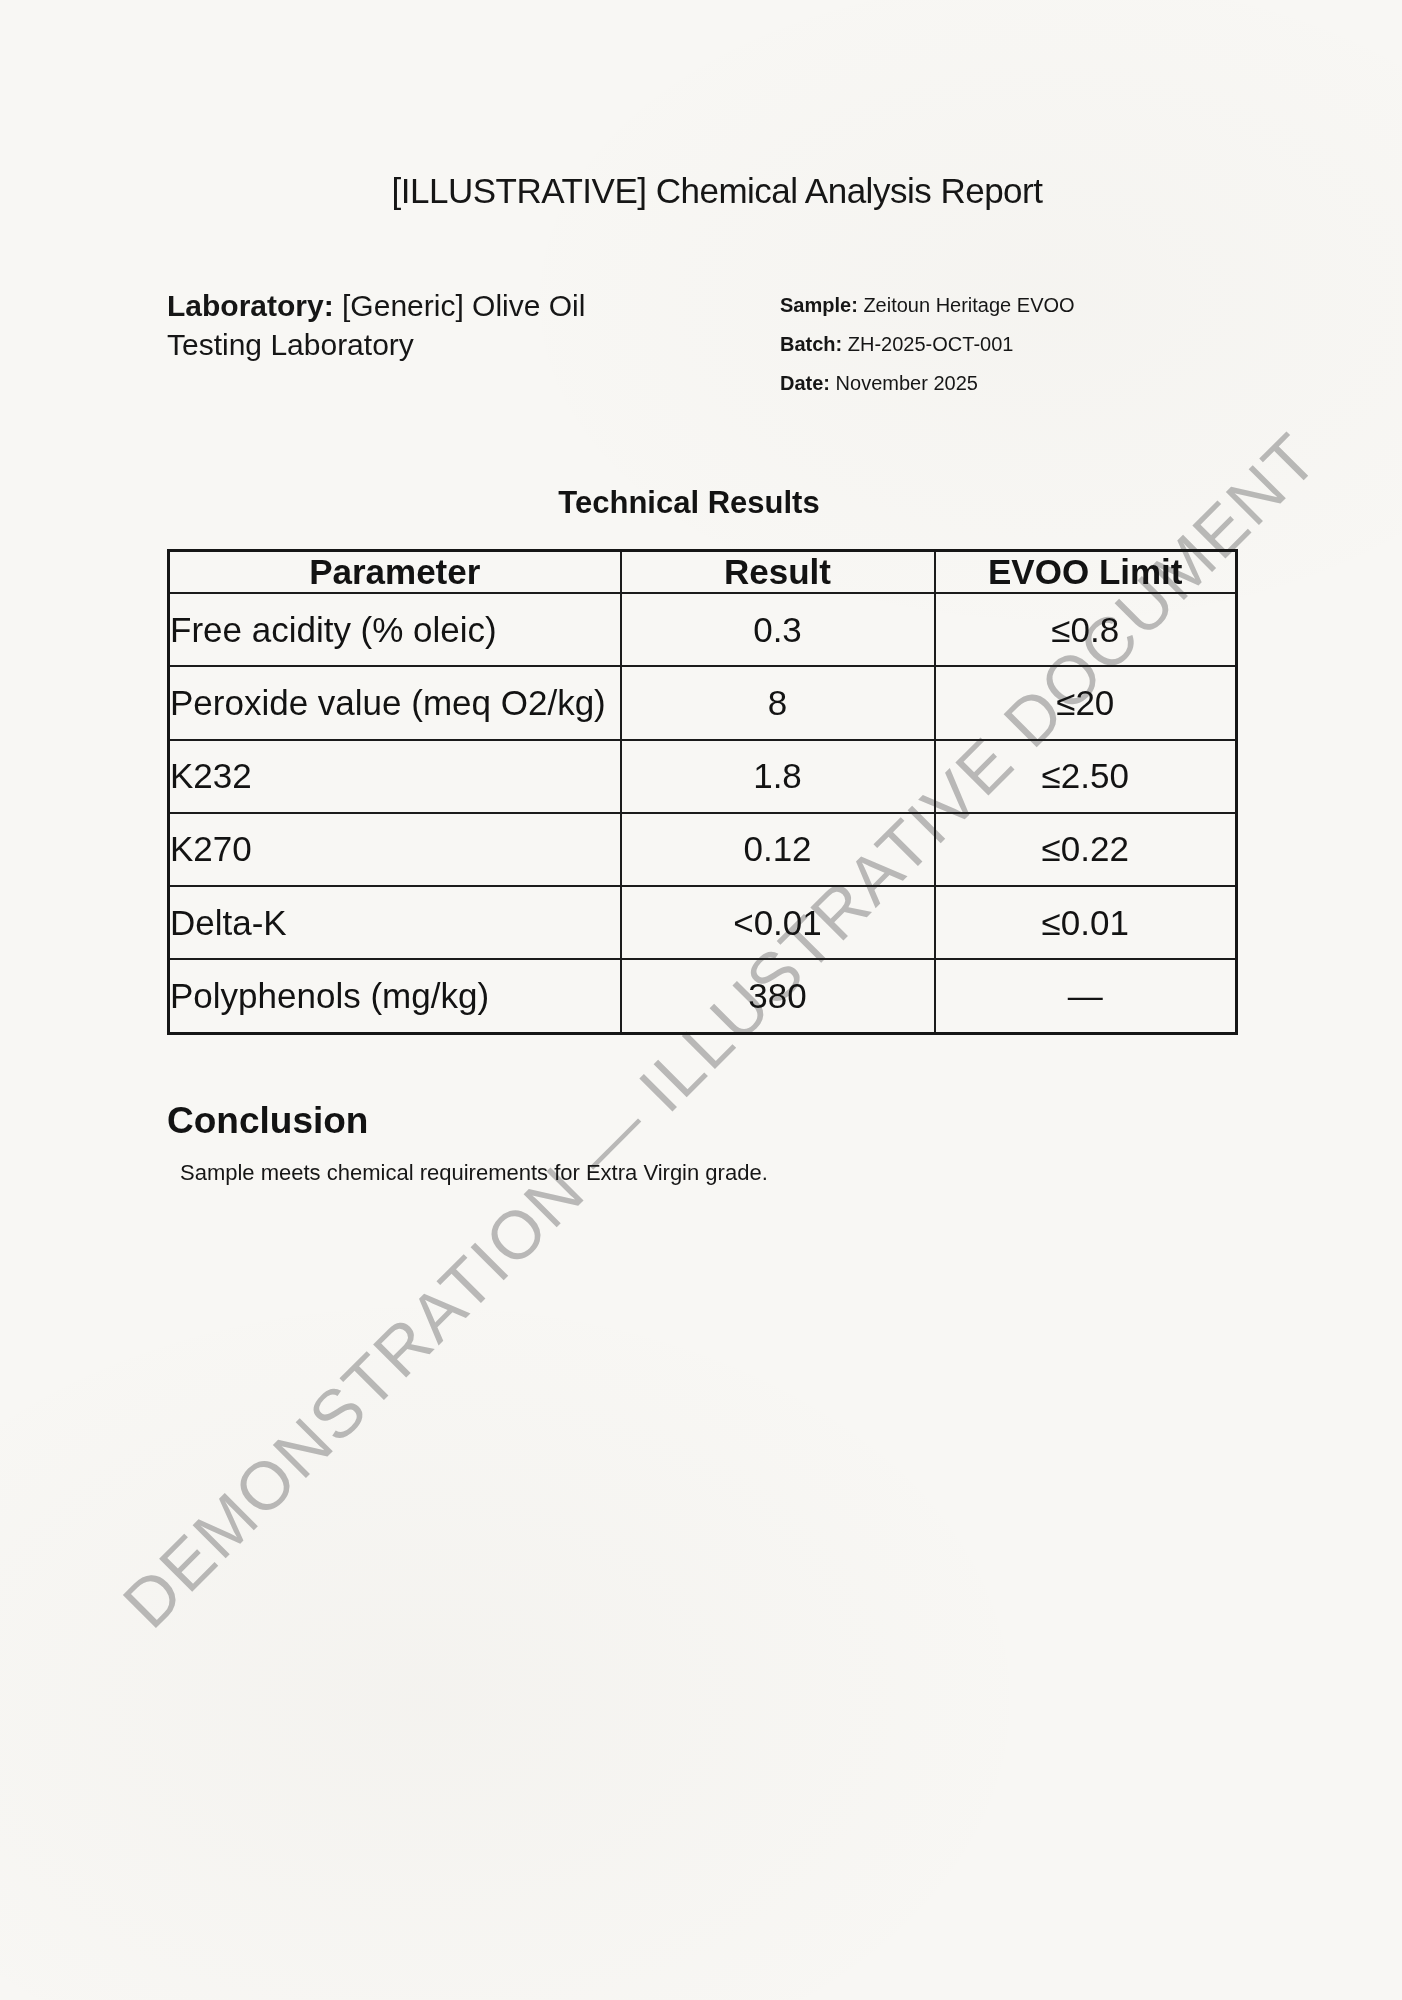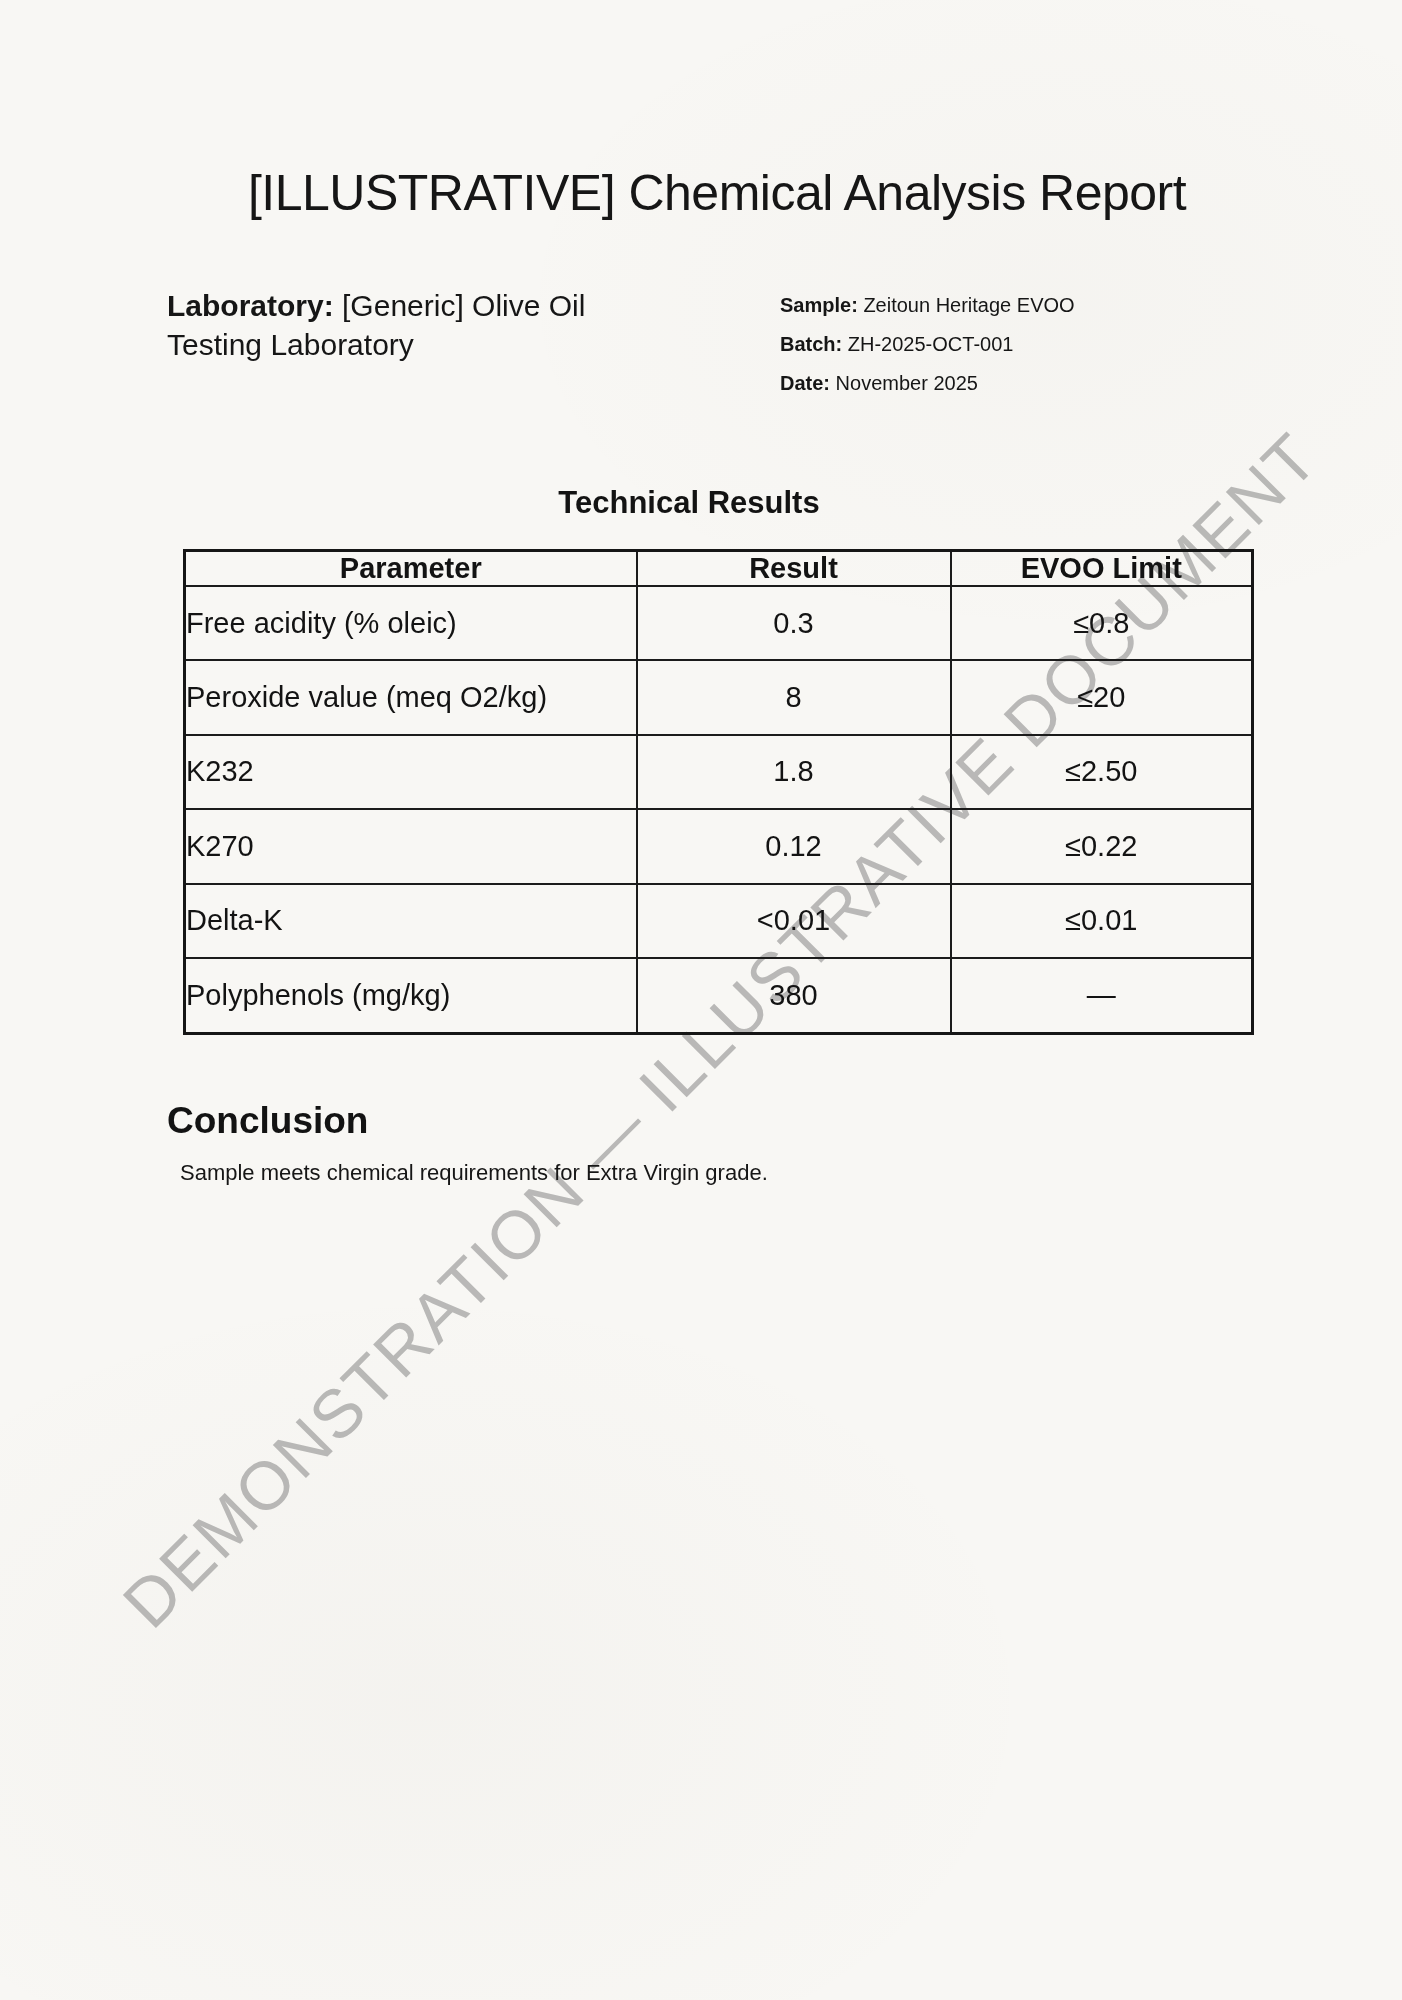--- a/index.html
+++ b/index.html
@@ -19,23 +19,23 @@
     overflow: hidden;
   }
   .content {
     position: relative;
     z-index: 2;
   }
   .doc-title {
     position: absolute;
     left: 0;
     right: 0;
-    top: 164px;
-    text-align: center;
-    font-size: 50px;
+    top: 171px;
+    text-align: center;
+    font-size: 35px;
     font-weight: 400;
     letter-spacing: -0.5px;
     color: #161616;
     padding-left: 32px;
   }
   .info-left {
     position: absolute;
     left: 167px;
     top: 286px;
     width: 490px;
@@ -64,23 +64,22 @@
     color: #131313;
   }
   table.results {
     position: absolute;
     left: 167px;
     top: 549px;
     width: 1068px;
     height: 486px;
     border-collapse: collapse;
     table-layout: fixed;
-    font-size: 29px;
+    font-size: 35px;
     color: #131313;
-    margin-left: 16px;
   }
   table.results, table.results td, table.results th {
     border: 2px solid #1b1b1b;
   }
   table.results {
     border: 3px solid #161616;
   }
   table.results th {
     font-weight: 700;
     text-align: center;

